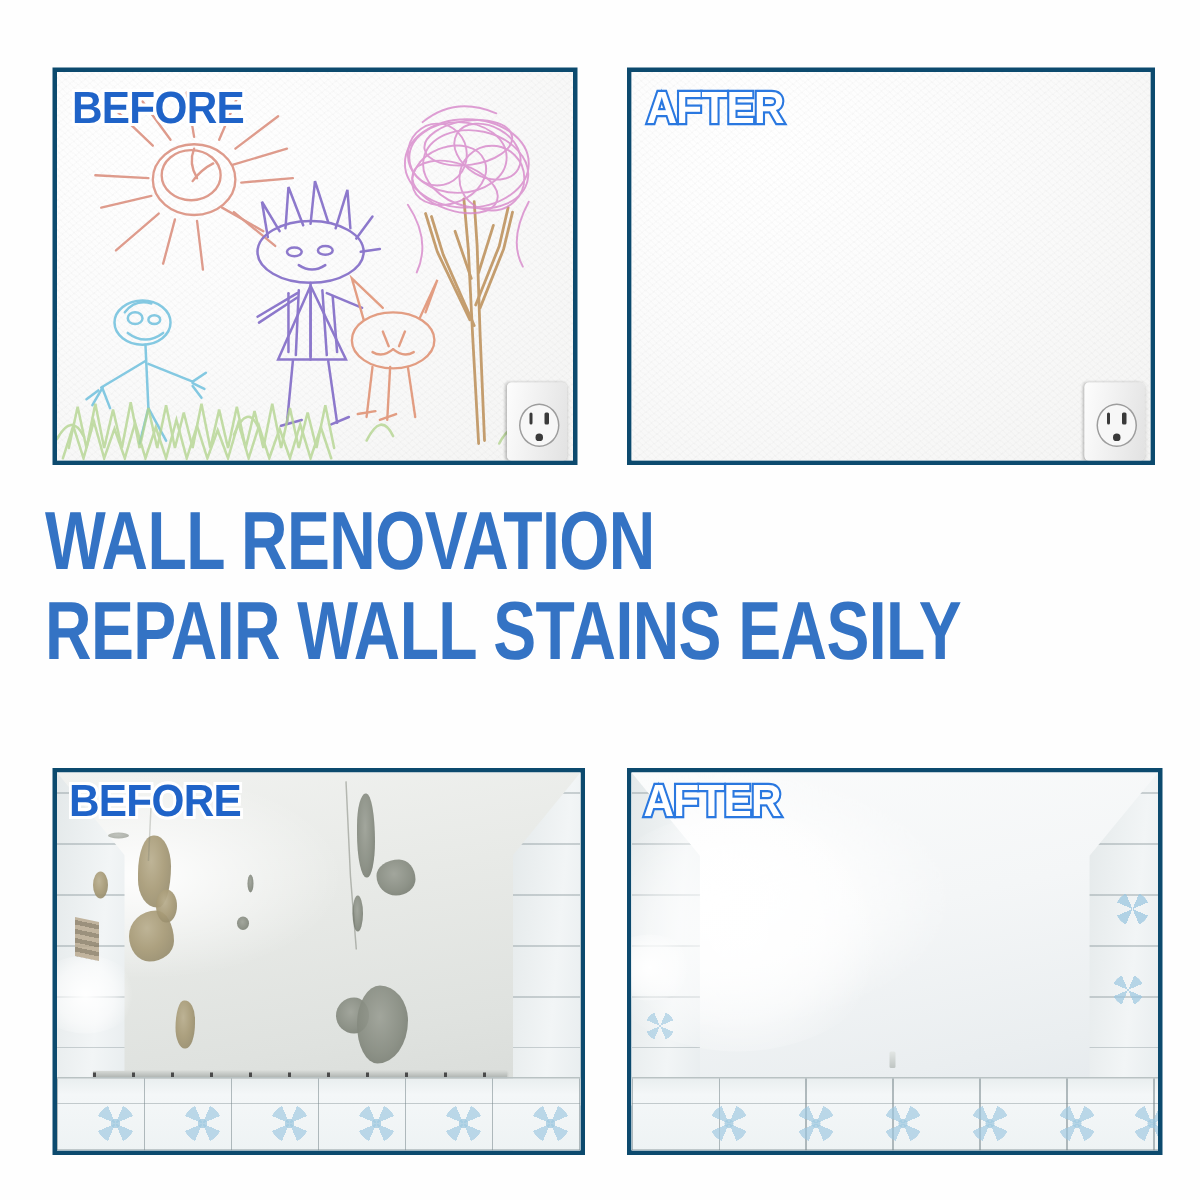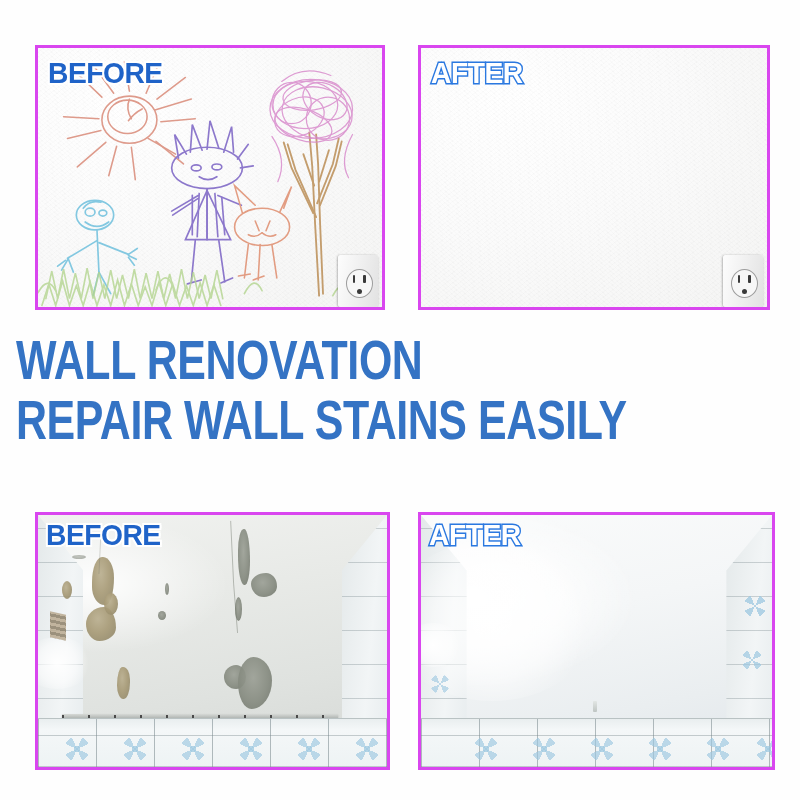--- a/index.html
+++ b/index.html
@@ -14,21 +14,21 @@
     overflow: hidden;
     font-family: "Liberation Sans", sans-serif;
   }
 
   #page { position:absolute; inset:0; background:#fefefe; }
 
   
   .panel {
     position: absolute;
     box-sizing: border-box;
-    border: 3px solid #d946ef;
+    border: 3px solid #0c4a6e;
     background: #ffffff;
     overflow: hidden;
   }
   .panel-inner {
     position: absolute;
     inset: 0;
     overflow: hidden;
   }
 
   
@@ -99,21 +99,21 @@
   .outlet .slot.r { right:6px; }
   .outlet .gnd {
     position:absolute; left:50%; bottom:3.5px; margin-left:-2.5px;
     width:5px; height:5px; border-radius:50% 50% 45% 45%;
     background:#3a3a3a;
   }
 
   
   #headline {
     position:absolute;
-    left:16px; top:330px;
+    left:30px; top:330px;
     width:740px;
     z-index:30;
   }
   .head-line {
     font-family: "Liberation Sans", sans-serif;
     font-weight: bold;
     color: #3473c4;
     font-size: 55px;
     line-height: 60px;
     letter-spacing: -0.5px;

